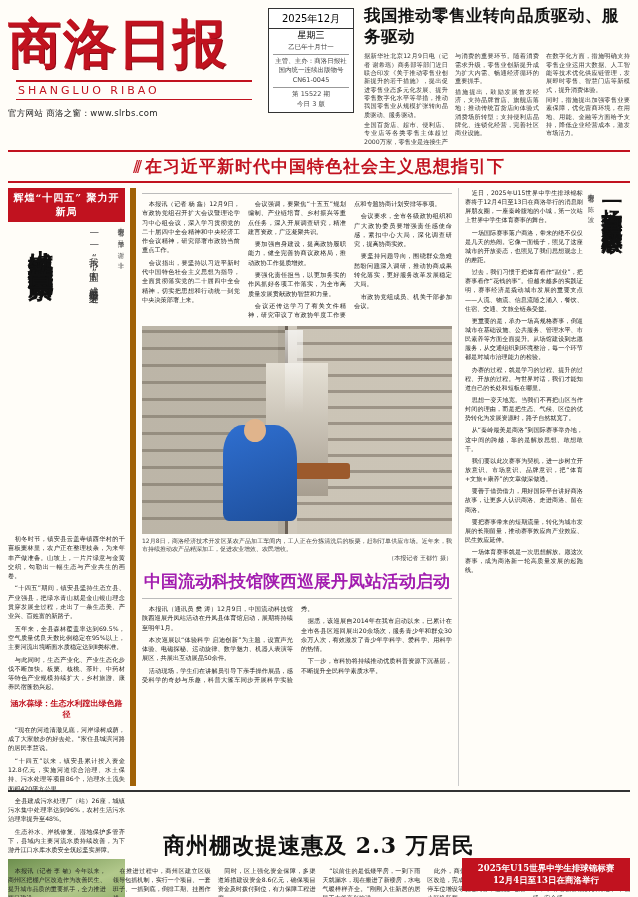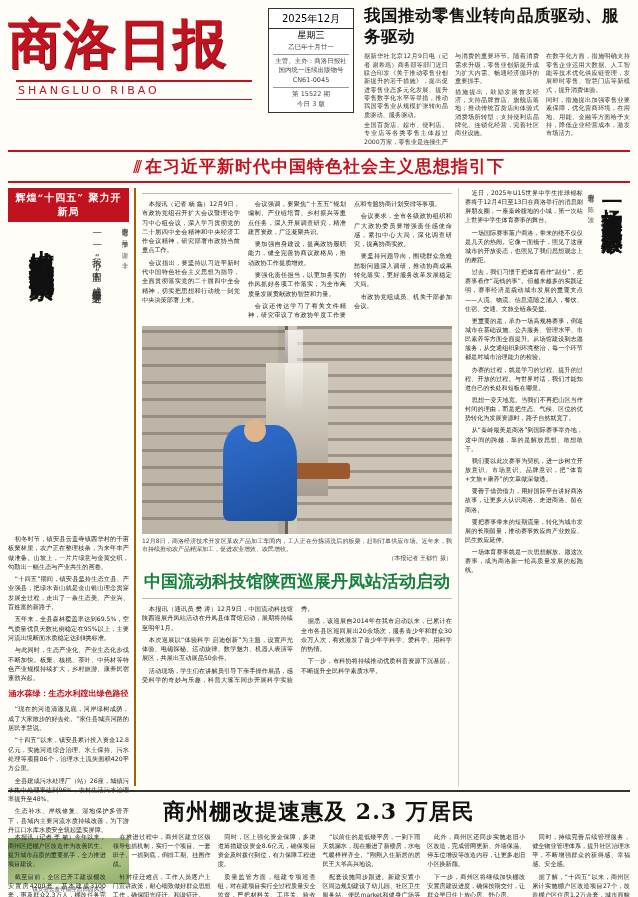--- a/index.html
+++ b/index.html
@@ -58,21 +58,21 @@
     position:relative;
   }
   .banner .flag { color:#c1121f; font-size:15px; margin-right:6px; letter-spacing:-3px;}
   .banner-txt {
     color:#c1121f; font-family:"DejaVu Serif","Liberation Serif",serif;
     font-weight:bold; font-size:17px; letter-spacing:1px;
   }
 
   
   .main { display:flex; margin-top:5px; height:598px; }
-  .col-left { width:128px; padding-right:5px; border-right:2px solid #a16207; }
+  .col-left { width:128px; padding-right:5px; border-right:6px solid #a16207; }
   .col-mid  { width:322px; padding:0 6px; }
   .col-right{ width:166px; padding-left:6px; border-left:1px solid #ccc; }
 
   
   .tag-red {
     background:#c1121f; color:#fff; font-size:10px; font-weight:bold;
     padding:3px 4px; text-align:center; letter-spacing:1px;
     font-family:"DejaVu Serif","Liberation Serif",serif;
   }
   .vtitle {
@@ -130,21 +130,21 @@
     background:#e0b48c; border-radius:50%; }
   .ph-tray { position:absolute; left:45%; bottom:26%; width:22%; height:8%;
     background:#9c5a2c; border-radius:3px; }
   .ph-light { position:absolute; left:46%; top:2%; width:6%; height:40%;
     background:linear-gradient(180deg,#fff,rgba(255,255,255,0)); opacity:.7;}
   .cap-main { font-size:6px; color:#444; line-height:1.45; margin-top:3px; text-align:justify;}
   .cap-credit { text-align:right; font-size:6px; color:#444; }
 
   .mid-head2 {
     font-family:Liberation Sans, sans-serif;
-    font-weight:bold; font-size:17px; text-align:center; margin-top:7px; color:#15803d;
+    font-weight:bold; font-size:17px; text-align:center; margin-top:7px; color:#a21caf;
   }
 
   
   .danjiang-badge {
     display:flex; align-items:center; justify-content:center; gap:4px;
     margin-bottom:4px;
   }
   .dj-ellipse {
     border:1.5px solid #1f6fb2; color:#1f6fb2; border-radius:50%;
     width:52px; height:34px; display:flex; flex-direction:column; align-items:center;
@@ -164,41 +164,42 @@
   .r-wrap { display:flex; }
   .r-body { flex:1; font-size:6.1px; line-height:1.5; color:#222; text-align:justify; }
   .r-body p { margin:0 0 3px 0; text-indent:1.1em; }
   .r-byline { writing-mode:vertical-rl; text-orientation:upright; font-size:6.5px;
     color:#555; height:90px; letter-spacing:1px; margin-left:3px;}
 
   
   .bottom { margin-top:4px; border-top:2px solid #333; padding-top:5px; }
   .bot-head {
     font-family:"DejaVu Serif","Liberation Serif",serif;
-    font-weight:bold; font-size:22px; text-align:center; color:#111; letter-spacing:1px;
+    font-weight:bold; font-size:22px; text-align:center; color:#111; letter-spacing:1px;margin-top:34px;
   }
   .bot-cols { column-count:6; column-gap:7px; font-size:6.1px; line-height:1.5;
     color:#222; text-align:justify; margin-top:5px; height:118px; }
   .bot-cols p { margin:0 0 3px 0; text-indent:1.1em; }
 
   .promo {
     position:absolute; right:8px; bottom:6px; width:168px; background:#c1121f;
     color:#fff; font-size:8.5px; font-weight:bold; line-height:1.5; padding:4px 5px;
     font-family:"DejaVu Serif","Liberation Serif",serif; text-align:center;
   }
 </style>
 </head>
 <body>
 
 <div class="page">
 
   <div class="masthead">
     <div class="mast-left">
       <div class="mast-title">商洛日报</div>
       <div class="mast-pinyin">SHANGLUO  RIBAO</div>
+      <div class="mast-site">官方网站 商洛之窗：www.slrbs.com</div>
     </div>
 
     <div class="mast-date">
       <div class="ymd">2025年12月</div>
       <div class="wk">星期三</div>
       <div class="sm">乙巳年十月廿一</div>
       <div class="sep"></div>
       <div class="sm">主管、主办：商洛日报社</div>
       <div class="sm">国内统一连续出版物号</div>
       <div class="sm">CN61-0045</div>
@@ -321,14 +322,18 @@
       <p>质量监管方面，组建专项巡查组，对在建项目实行全过程质量安全监督，严把材料关、工序关、验收关。</p>
       <p>“以前住的是低矮平房，一到下雨天就漏水，现在搬进了新楼房，水电气暖样样齐全。”刚刚入住新居的居民王大爷高兴地说。</p>
       <p>配套设施同步跟进。新建安置小区周边规划建设了幼儿园、社区卫生服务站、便民market和健身广场等公共服务设施。</p>
       <p>此外，商州区还同步实施老旧小区改造，完成管网更新、外墙保温、停车位增设等改造内容，让更多老旧小区换新颜。</p>
       <p>下一步，商州区将继续加快棚改安置房建设进度，确保按期交付，让群众早日住上放心房、舒心房。</p>
       <p>同时，持续完善后续管理服务，健全物业管理体系，提升社区治理水平，不断增强群众的获得感、幸福感、安全感。</p>
       <p>据了解，“十四五”以来，商州区累计实施棚户区改造项目27个，改造棚户区住房1.2万余套，城市面貌发生显著变化。</p>
     </div>
   </div>
 
+  <div class="promo">
+    <div>2025年U15世界中学生排球锦标赛</div>
+    <div>12月4日至13日在商洛举行</div>
+  </div>
 
 </div>
 
 </body></html>

